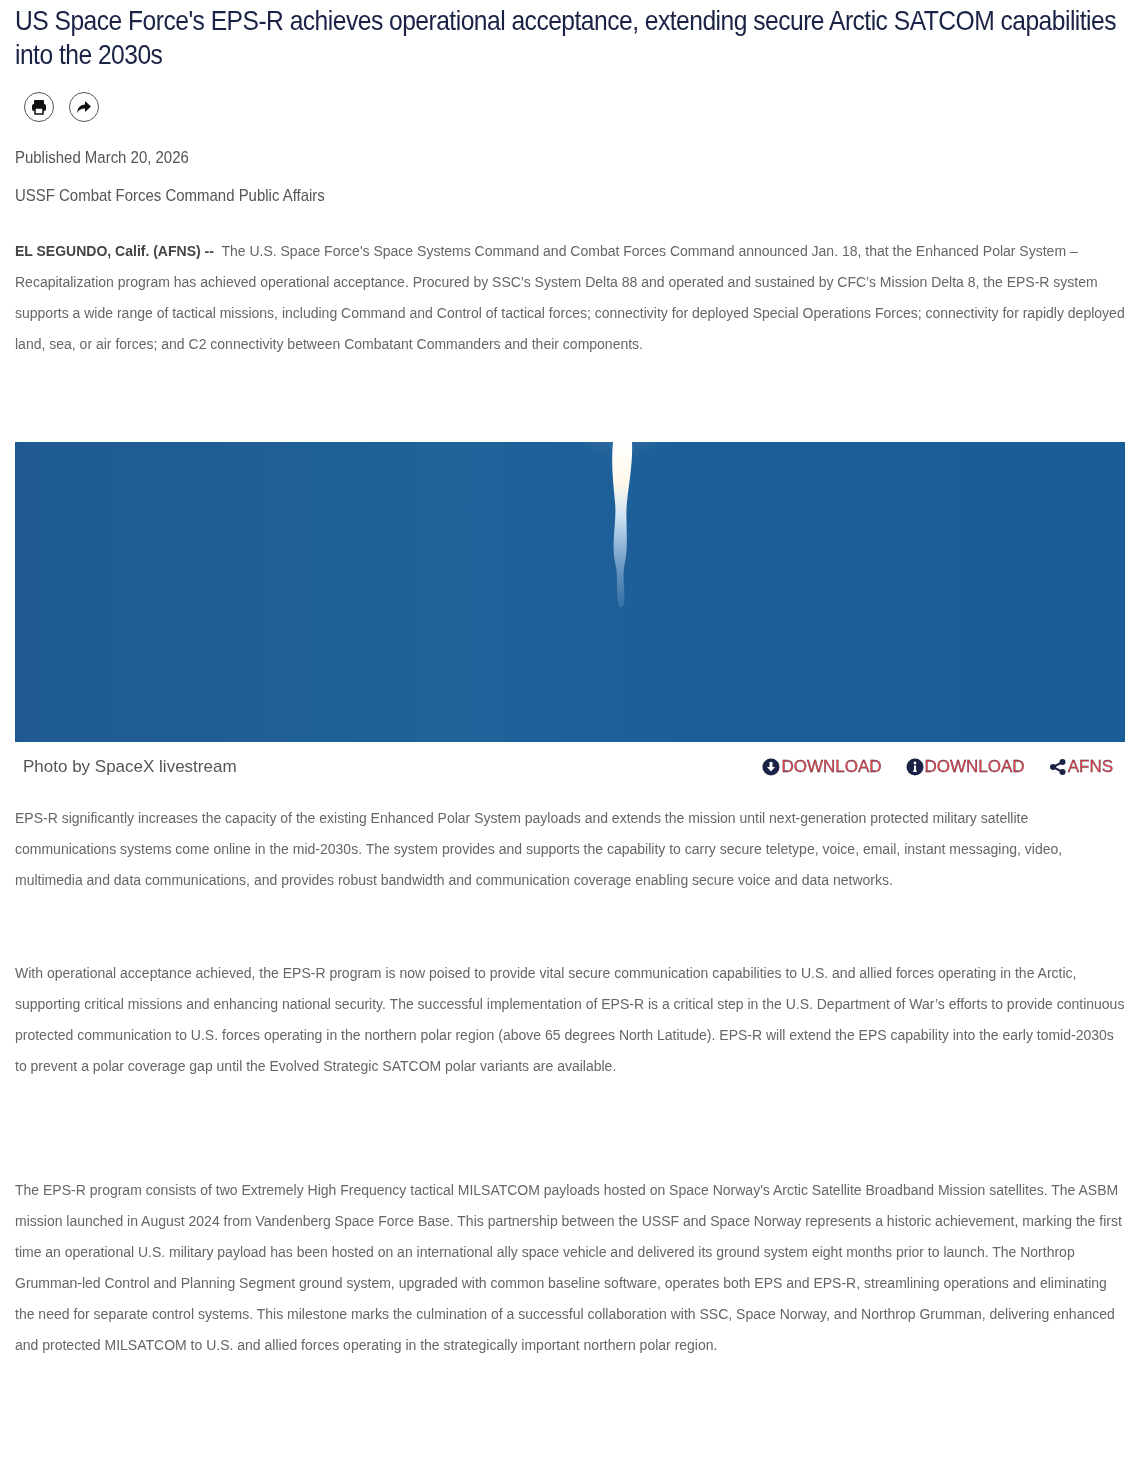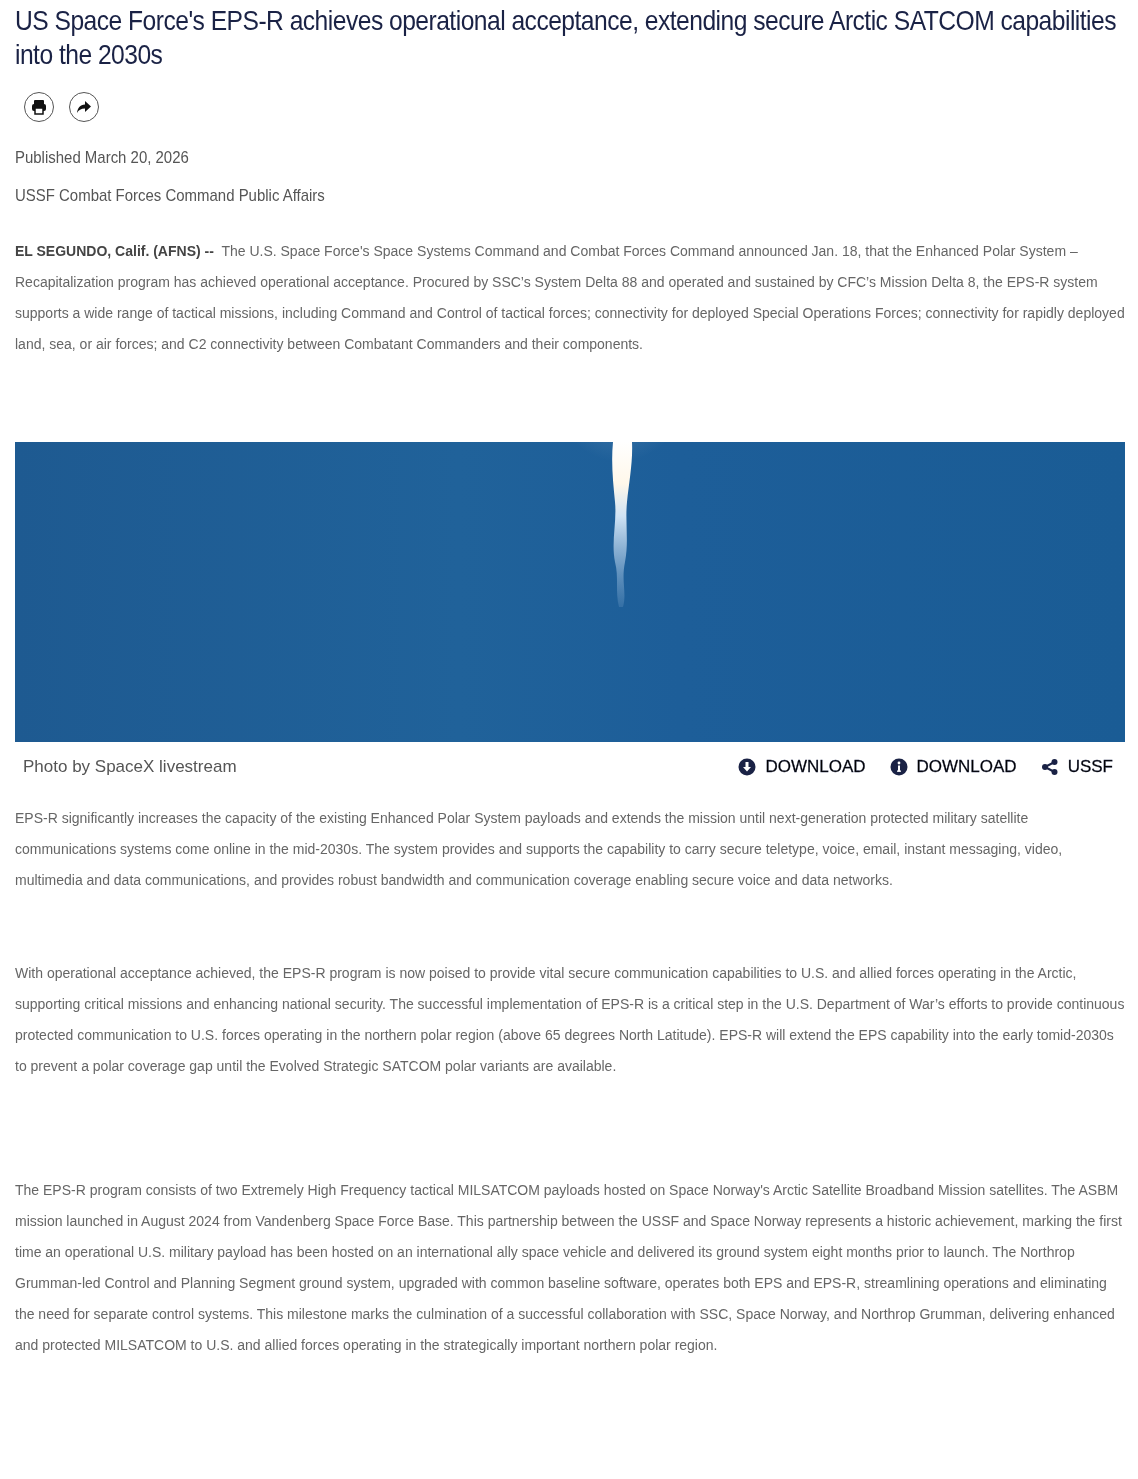--- a/index.html
+++ b/index.html
@@ -22,21 +22,21 @@
     margin: 0;
   }
   .para b { color: #444; }
   .photo {
     position: absolute; left: 0; top: 442px; width: 1110px; height: 300px;
     background: linear-gradient(90deg, #1e5a91 0%, #20629a 40%, #1d5e99 60%, #1a5c95 100%);
     overflow: hidden;
   }
   .caption { position: absolute; top: 757px; left: 0; font-size: 17px; color: #555; margin-left: 8px; }
   .actions { position: absolute; top: 757px; right: 12px; display: flex; gap: 24px; }
-  .action { display: flex; align-items: center; gap: 9px; font-size: 17px; font-weight: bold; color: #000000; cursor: pointer; font-stretch: condensed; }
+  .action { display: flex; align-items: center; gap: 1px; font-size: 17px; font-weight: bold; color: #ef4444; cursor: pointer; font-stretch: condensed; }
   .action span.lbl { font-weight: normal; -webkit-text-stroke: 0.3px #1a2245; }
 </style>
 </head>
 <body>
 
 <div class="wrap">
   <h1 class="title">US Space Force's EPS-R achieves operational acceptance, extending secure Arctic SATCOM capabilities into the 2030s</h1>
 
   <div class="icon-row">
     <div class="circ-btn">
@@ -96,20 +96,20 @@
       </svg>
       <span class="lbl">DOWNLOAD</span>
     </div>
     <div class="action">
       <svg width="18" height="18" viewBox="0 0 18 18">
         <circle cx="13.5" cy="4" r="3" fill="#1a2245"></circle>
         <circle cx="4" cy="9" r="3" fill="#1a2245"></circle>
         <circle cx="13.5" cy="14" r="3" fill="#1a2245"></circle>
         <path d="M4 9 L13.5 4 M4 9 L13.5 14" stroke="#1a2245" stroke-width="2"></path>
       </svg>
-      <span class="lbl">USSF</span>
+      <span class="lbl">AFNS</span>
     </div>
   </div>
 
   <p class="para" style="top:803px;">EPS-R significantly increases the capacity of the existing Enhanced Polar System payloads and extends the mission until next-generation protected military satellite communications systems come online in the mid-2030s. The system provides and supports the capability to carry secure teletype, voice, email, instant messaging, video, multimedia and data communications, and provides robust bandwidth and communication coverage enabling secure voice and data networks.</p>
   <p class="para" style="top:958px;">With operational acceptance achieved, the EPS-R program is now poised to provide vital secure communication capabilities to U.S. and allied forces operating in the Arctic, supporting critical missions and enhancing national security. The successful implementation of EPS-R is a critical step in the U.S. Department of War’s efforts to provide continuous protected communication to U.S. forces operating in the northern polar region (above 65 degrees North Latitude). EPS-R will extend the EPS capability into the early tomid-2030s to prevent a polar coverage gap until the Evolved Strategic SATCOM polar variants are available.</p>
   <p class="para" style="top:1175px;">The EPS-R program consists of two Extremely High Frequency tactical MILSATCOM payloads hosted on Space Norway's Arctic Satellite Broadband Mission satellites. The ASBM mission launched in August 2024 from Vandenberg Space Force Base. This partnership between the USSF and Space Norway represents a historic achievement, marking the first time an operational U.S. military payload has been hosted on an international ally space vehicle and delivered its ground system eight months prior to launch. The Northrop Grumman-led Control and Planning Segment ground system, upgraded with common baseline software, operates both EPS and EPS-R, streamlining operations and eliminating the need for separate control systems. This milestone marks the culmination of a successful collaboration with SSC, Space Norway, and Northrop Grumman, delivering enhanced and protected MILSATCOM to U.S. and allied forces operating in the strategically important northern polar region.</p>
 </div>
 
 </body></html>

